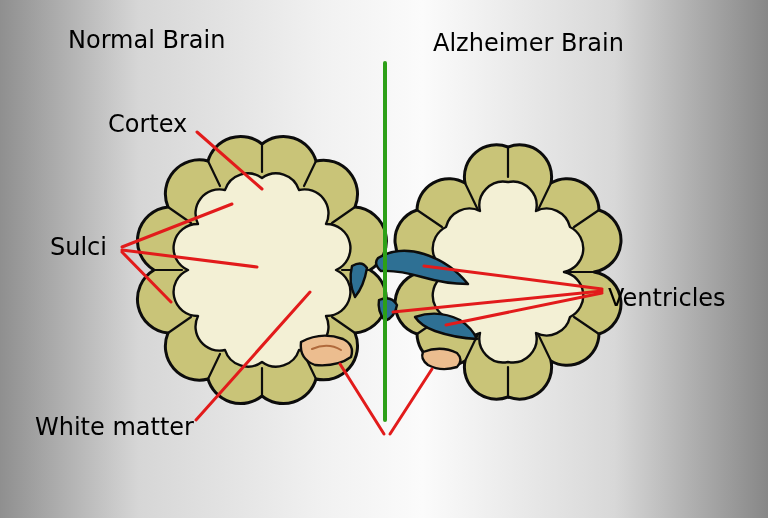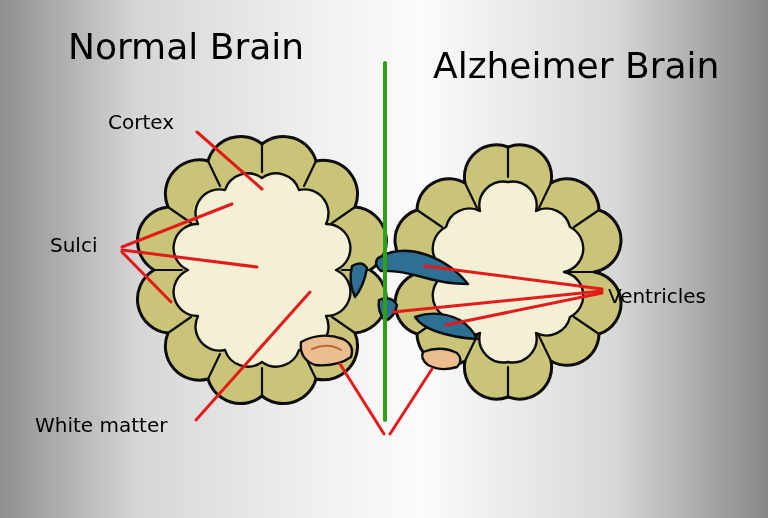--- a/index.html
+++ b/index.html
@@ -5,22 +5,22 @@
   html,body{margin:0;padding:0;}
   .stage{
     position:relative;
     width:768px;height:518px;
     overflow:hidden;
     background:linear-gradient(90deg,#8f8f8f 0%,#d6d6d6 18%,#f1f1f1 42%,#fbfbfb 55%,#d8d8d8 80%,#878787 100%);
     font-family:"DejaVu Sans","Liberation Sans",sans-serif;
   }
   .stage svg{position:absolute;left:0;top:0;}
   .label{position:absolute;color:#000;white-space:nowrap;}
-  .title{font-size:36px;}
-  .anno{font-size:20px;}
+  .title{font-size:24px;}
+  .anno{font-size:24px;}
   .outlined{stroke:#0c0c0c;stroke-width:3;stroke-linejoin:round;}
   .thin-outline{stroke:#0c0c0c;stroke-width:2.4;stroke-linejoin:round;}
   .groove{stroke:#0c0c0c;stroke-width:2.2;stroke-linecap:round;fill:none;}
   .inner-detail{stroke-width:2;fill:none;stroke-linecap:round;}
   .pointer{stroke-width:3;stroke-linecap:round;}
   .midline{stroke-width:4;stroke-linecap:round;}
 </style>
 </head>
 <body>
 
@@ -90,21 +90,21 @@
       <line class="pointer" x1="384" y1="434" x2="340" y2="364" stroke="#e21b1b"></line>
       <line class="pointer" x1="390" y1="434" x2="432" y2="369" stroke="#e21b1b"></line>
       <line class="pointer" x1="602" y1="289" x2="424" y2="266" stroke="#e21b1b"></line>
       <line class="pointer" x1="602" y1="291" x2="393" y2="312" stroke="#e21b1b"></line>
       <line class="pointer" x1="602" y1="293" x2="446" y2="325" stroke="#e21b1b"></line>
     </g>
   </svg>
 
   <div class="label title" style="left:68px;top:26px;">Normal Brain</div>
 
-  <div class="label title" style="left:433px;top:45px;">Alzheimer Brain</div>
+  <div class="label title" style="left:433px;top:29px;">Alzheimer Brain</div>
 
   <div class="label anno" style="left:108px;top:110px;">Cortex</div>
 
   <div class="label anno" style="left:50px;top:233px;">Sulci</div>
 
   <div class="label anno" style="left:608px;top:284px;">Ventricles</div>
 
   <div class="label anno" style="left:35px;top:413px;">White matter</div>
 
 

